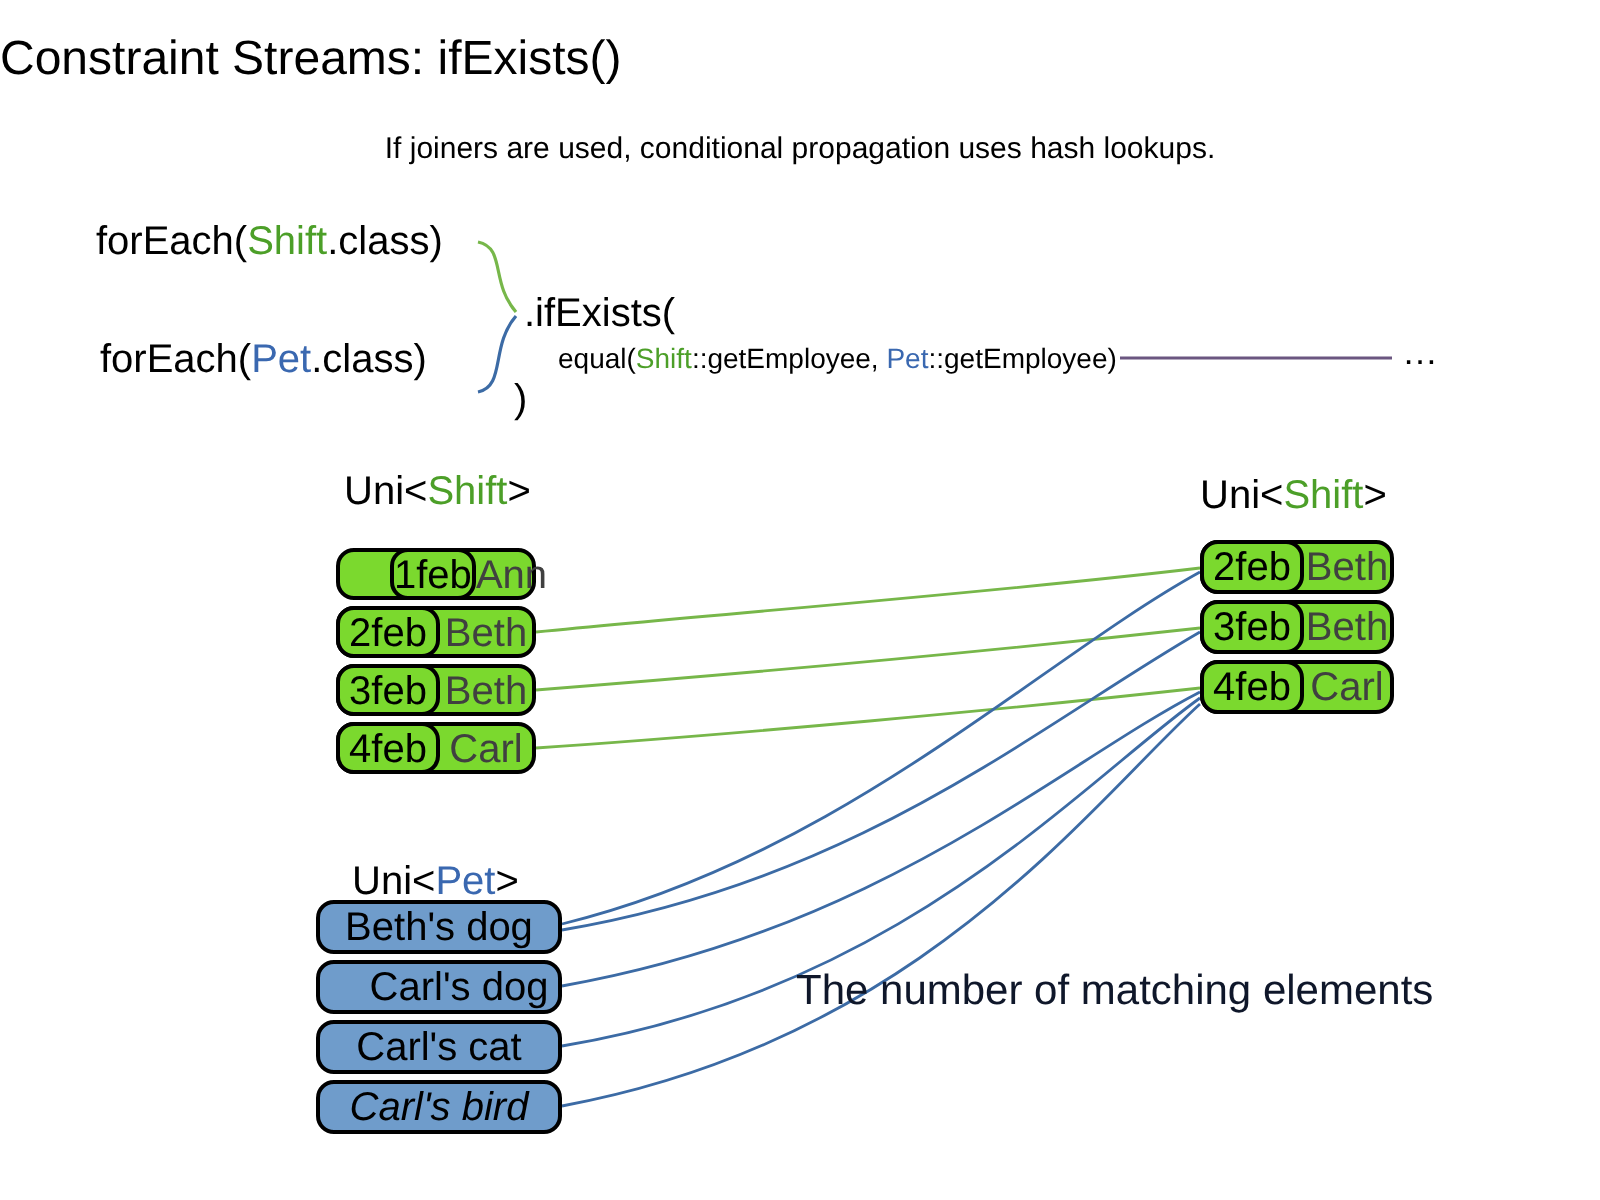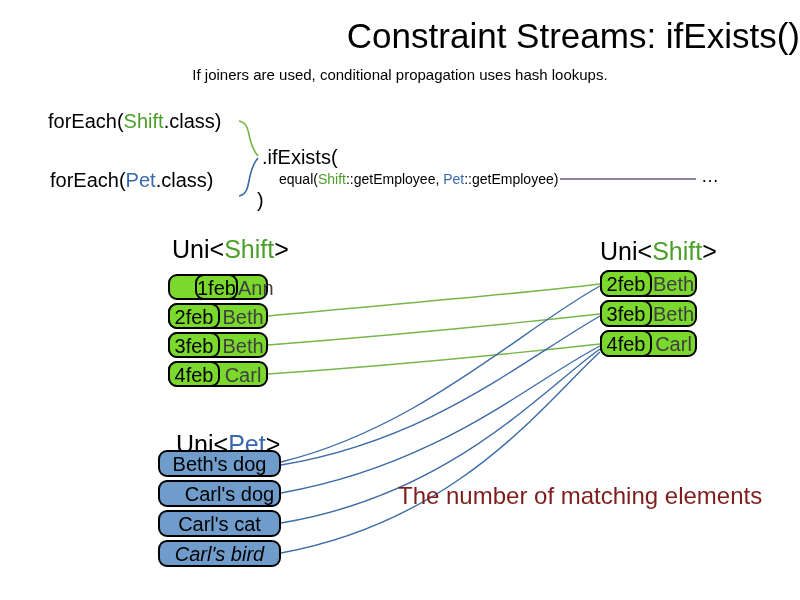--- a/index.html
+++ b/index.html
@@ -1,41 +1,41 @@
 <!DOCTYPE html>
 <html><head>
 <meta charset="utf-8">
 <style>
   html,body{margin:0;padding:0;background:#fff;}
   #slide{position:relative;width:800px;height:600px;background:#ffffff;overflow:hidden;
          font-family:"Liberation Sans", sans-serif;color:#000;}
   .abs{position:absolute;}
   
-  #title{top:16px;left:0;width:800px;text-align:right;font-size:35px;letter-spacing:0;}
+  #title{top:16px;left:0;width:800px;text-align:left;font-size:24px;letter-spacing:0;}
   #subtitle{top:66px;left:0;width:800px;text-align:center;font-size:15px;}
   
   .code{font-size:20px;white-space:nowrap;}
   .code-small{font-size:14px;white-space:nowrap;}
   .tok-green{color:#4c9f28;}
   .tok-blue{color:#3a68b0;}
   
   #wires{position:absolute;top:0;left:0;pointer-events:none;}
   
   .srow{position:absolute;display:flex;width:100px;height:26px;background:#7bd92e;
         border:2px solid #000;border-radius:9px;box-sizing:border-box;
         font-size:20px;line-height:22px;}
   .srow .date{display:block;width:52px;margin:-2px 0 -2px -2px;border:2px solid #000;
         border-radius:9px;text-align:center;background:#7bd92e;line-height:24px;box-sizing:border-box;}
   .srow .name{flex:1;text-align:center;color:#404040;line-height:24px;}
   
   .prow{position:absolute;width:123px;height:27px;background:#6f9ccb;border:2px solid #000;
         border-radius:9px;box-sizing:border-box;text-align:center;font-size:20px;line-height:24px;}
-  .tbl-label{font-size:25px;white-space:nowrap;}
+  .tbl-label{font-size:20px;white-space:nowrap;}
   
-  #annotation{left:398px;top:483px;font-size:24px;line-height:26px;color:#7f1d1d;white-space:nowrap;}
+  #annotation{left:398px;top:483px;font-size:21px;line-height:26px;color:#0f172a;white-space:nowrap;}
 </style>
 </head>
 <body>
 
 <div id="slide">
 
   <div id="title" class="abs">Constraint Streams: ifExists()</div>
   <div id="subtitle" class="abs">If joiners are used, conditional propagation uses hash lookups.</div>
 
   <svg id="wires" width="800" height="600" viewBox="0 0 800 600">

